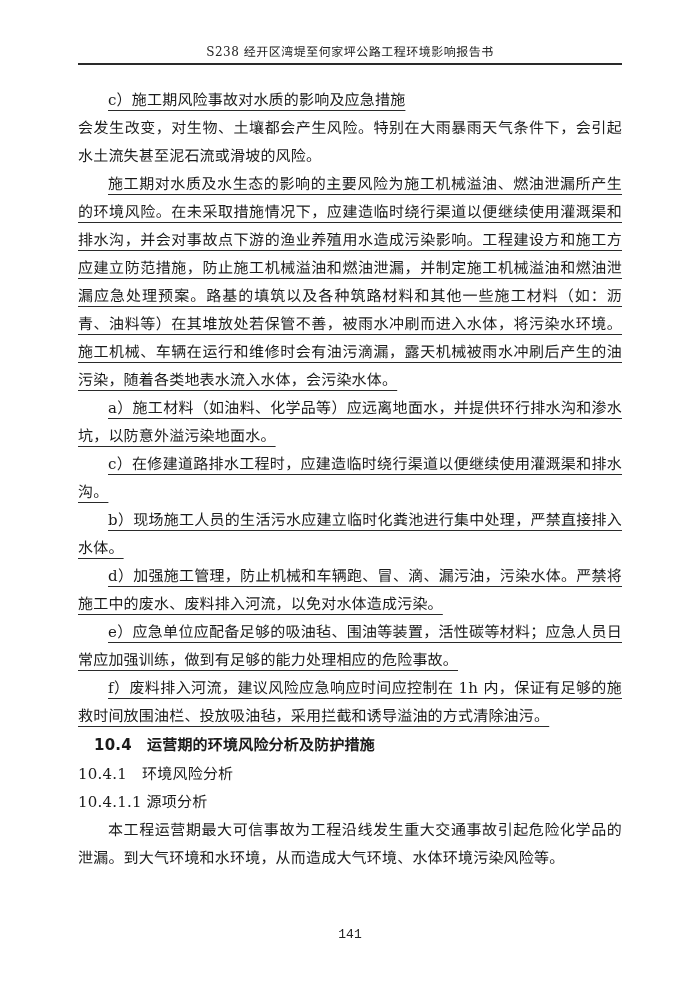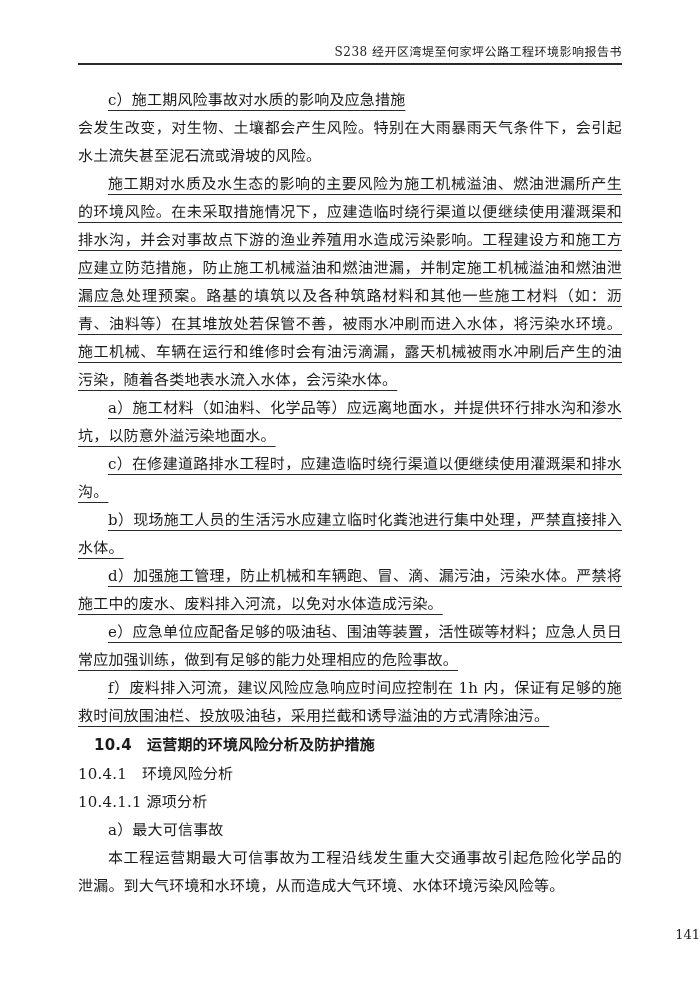--- a/index.html
+++ b/index.html
@@ -9,21 +9,21 @@
     height: 990px;
     margin: 0 auto;
     background: #ffffff;
     box-sizing: border-box;
     padding: 42px 78px 0 78px;
     font-family: "DejaVu Serif", "Liberation Serif", serif;
     color: #1b1b1b;
     overflow: hidden;
   }
   .running-header {
-    text-align: right;
+    text-align: center;
     font-size: 12px;
     letter-spacing: 0.5px;
     color: #222;
     margin-bottom: 4px;
     white-space: nowrap;
   }
   .header-rule {
     height: 2px;
     background: #2a2a2a;
     margin-bottom: 21px;
@@ -53,23 +53,24 @@
   }
   .h-sub {
     font-size: 15px;
     line-height: 28px;
   }
   .footer {
     position: absolute;
     left: 0;
     right: 0;
     bottom: 48px;
-    text-align: right;
+    text-align: center;
     font-size: 13px;
     color: #222;
+    font-family: Liberation Mono, monospace;
   }
 </style>
 </head>
 <body>
 
 <div class="page">
 
   <div class="running-header">S238 经开区湾堤至何家坪公路工程环境影响报告书</div>
 
   <div class="header-rule"></div>
@@ -80,21 +81,20 @@
     <p class="para indent u">施工期对水质及水生态的影响的主要风险为施工机械溢油、燃油泄漏所产生的环境风险。在未采取措施情况下，应建造临时绕行渠道以便继续使用灌溉渠和排水沟，并会对事故点下游的渔业养殖用水造成污染影响。工程建设方和施工方应建立防范措施，防止施工机械溢油和燃油泄漏，并制定施工机械溢油和燃油泄漏应急处理预案。路基的填筑以及各种筑路材料和其他一些施工材料（如：沥青、油料等）在其堆放处若保管不善，被雨水冲刷而进入水体，将污染水环境。施工机械、车辆在运行和维修时会有油污滴漏，露天机械被雨水冲刷后产生的油污染，随着各类地表水流入水体，会污染水体。</p>
     <p class="para indent u">a）施工材料（如油料、化学品等）应远离地面水，并提供环行排水沟和渗水坑，以防意外溢污染地面水。</p>
     <p class="para indent u">c）在修建道路排水工程时，应建造临时绕行渠道以便继续使用灌溉渠和排水沟。</p>
     <p class="para indent u">b）现场施工人员的生活污水应建立临时化粪池进行集中处理，严禁直接排入水体。</p>
     <p class="para indent u">d）加强施工管理，防止机械和车辆跑、冒、滴、漏污油，污染水体。严禁将施工中的废水、废料排入河流，以免对水体造成污染。</p>
     <p class="para indent u">e）应急单位应配备足够的吸油毡、围油等装置，活性碳等材料；应急人员日常应加强训练，做到有足够的能力处理相应的危险事故。</p>
     <p class="para indent u">f）废料排入河流，建议风险应急响应时间应控制在 1h 内，保证有足够的施救时间放围油栏、投放吸油毡，采用拦截和诱导溢油的方式清除油污。</p>
     <p class="para h-main">10.4　运营期的环境风险分析及防护措施</p>
     <p class="para h-sub">10.4.1　环境风险分析</p>
     <p class="para h-sub">10.4.1.1 源项分析</p>
-    <p class="para indent">a）最大可信事故</p>
     <p class="para indent">本工程运营期最大可信事故为工程沿线发生重大交通事故引起危险化学品的泄漏。到大气环境和水环境，从而造成大气环境、水体环境污染风险等。</p>
   </div>
 
   <div class="footer">
     <span>141</span>
   </div>
 
 </div>
 
 </body></html>

